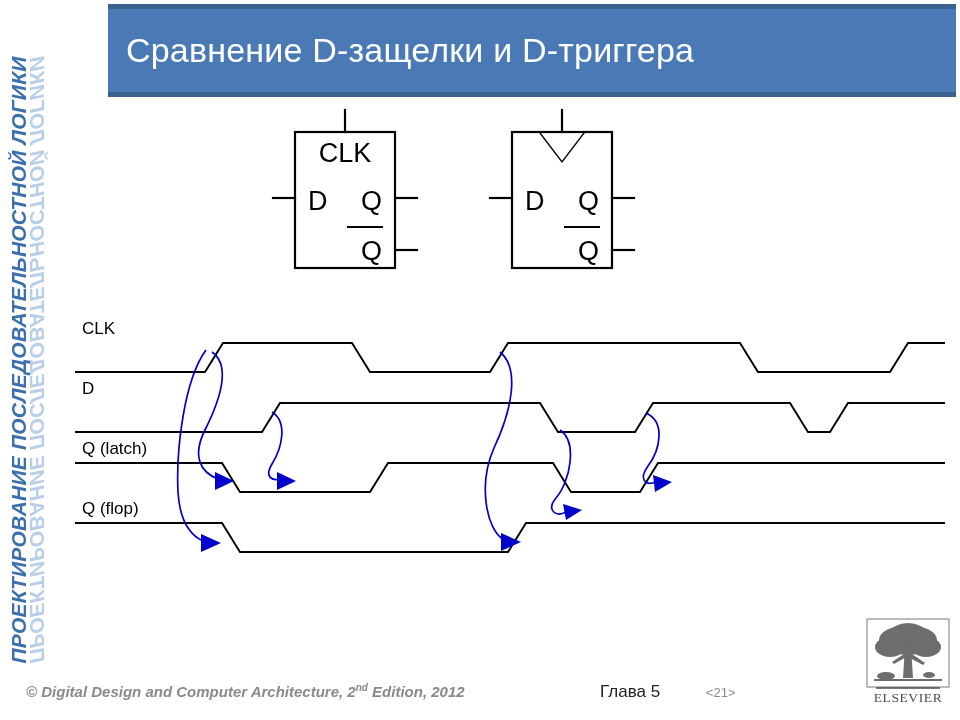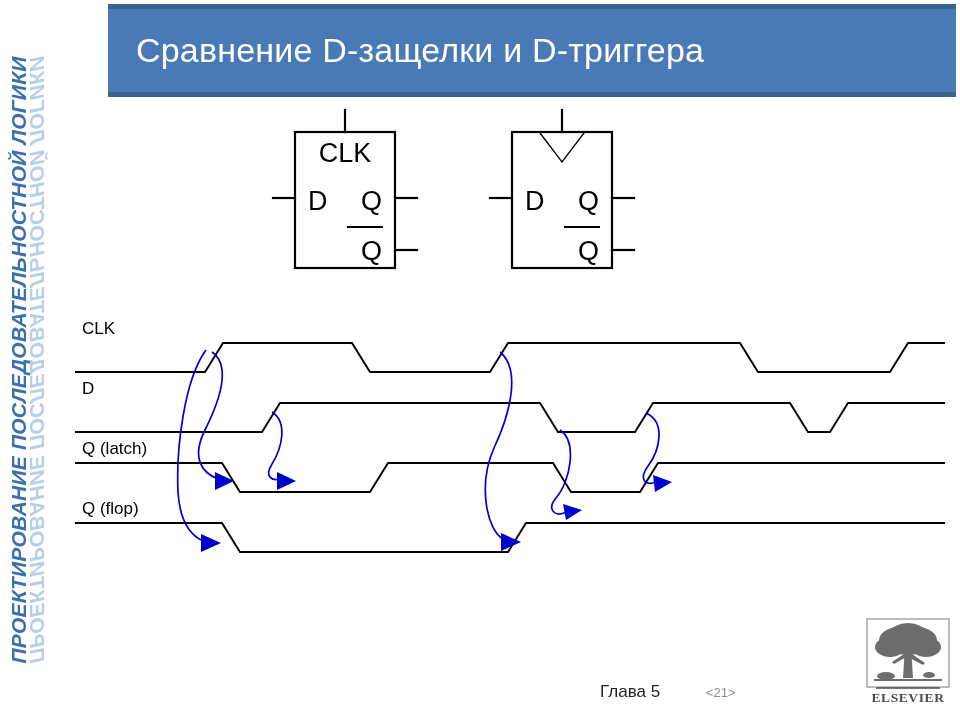--- a/index.html
+++ b/index.html
@@ -54,21 +54,21 @@
     border-top: 5px solid #3b628f;
     border-bottom: 5px solid #3b628f;
     box-sizing: border-box;
     display: flex;
     align-items: center;
   }
   #title-text {
     color: #ffffff;
     font-size: 34px;
     font-weight: normal;
-    padding-left: 28px;
+    padding-left: 18px;
     letter-spacing: 0.2px;
     font-family: "Liberation Sans", sans-serif;
   }
 
   
   #figure {
     position: absolute;
     left: 0; top: 100px;
     width: 960px;
     height: 520px;
@@ -99,21 +99,20 @@
     font-family: "Liberation Sans", sans-serif;
   }
   #chapter .page-num { color: #8d8d8d; font-size: 13px; margin-left: 41px; }
 
   #elsevier-logo {
     position: absolute;
     left: 866px;
     top: 618px;
     width: 69px;
     height: 88px;
-    font-weight: bold;
   }
   #elsevier-logo .wordmark {
     position: absolute;
     left: 0; bottom: 0;
     width: 84px;
     text-align: center;
     font-family: "Liberation Serif", serif;
     font-size: 13.5px;
     letter-spacing: 0.6px;
     color: #4c4c4c;
@@ -227,20 +226,21 @@
       <polygon points="277,372 296,381 277,390"></polygon>
       <polygon points="501,433 521,442 501,451"></polygon>
       <polygon points="563,404 582,410 566,420"></polygon>
       <polygon points="653,375 672,382 655,392"></polygon>
     </g>
   </g>
 </svg>
 </div>
 
 <div id="footer">
+  <div id="copyright"><span>© Digital Design and Computer Architecture, 2</span><sup>nd</sup><span> Edition, 2012</span></div>
 
   <div id="chapter"><span>Глава 5</span>
     <span class="page-num">&lt;21&gt;</span></div>
 </div>
 
 <div id="elsevier-logo">
   <svg width="84" height="88" viewBox="0 0 84 88" xmlns="http://www.w3.org/2000/svg">
     <rect x="1" y="1" width="82" height="68" fill="#ffffff" stroke="#7a7a7a" stroke-width="1"></rect>
     <g fill="#6d6d6d" stroke="none">
 

